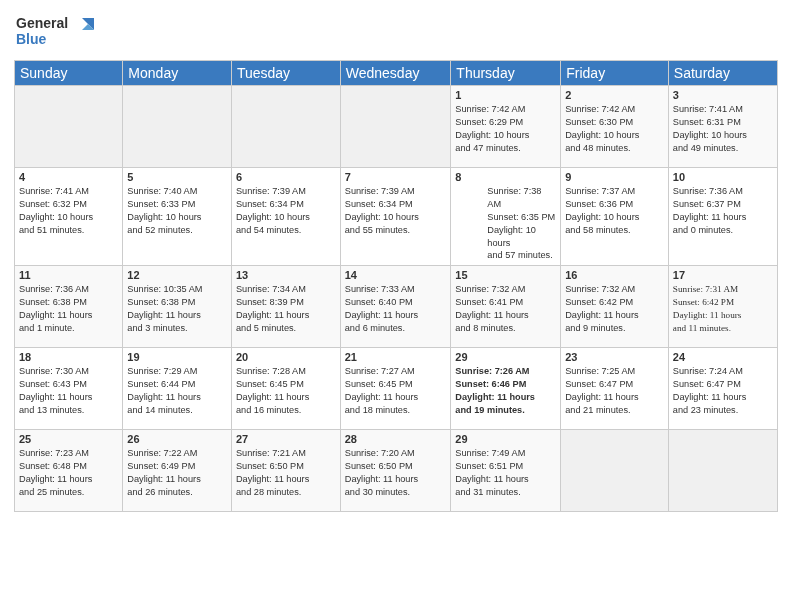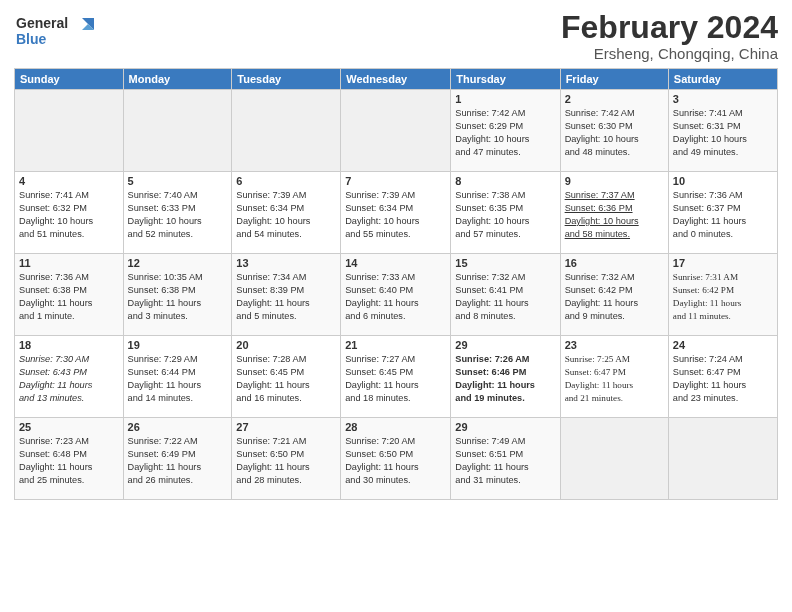--- a/index.html
+++ b/index.html
@@ -11,21 +11,20 @@
       overflow: hidden;
     }
     .page {
       width: 792px;
       height: 612px;
       padding: 10px 14px 10px 14px;
     }
     .header {
       display: flex;
       align-items: flex-start;
-      justify-content: space-between;
       margin-bottom: 6px;
     }
     .logo-area {
       display: flex;
       align-items: center;
     }
     .title-area {
       text-align: right;
     }
     .month-title {
@@ -41,22 +40,22 @@
     .calendar {
       width: 100%;
       border-collapse: collapse;
       font-size: 10px;
     }
     .calendar th {
       background-color: #3a7abf;
       color: #fff;
       text-align: left;
       padding: 4px 5px;
-      font-size: 11px;
-      font-weight: bold;
+      font-size: 14px;
+      font-weight: normal;
       border: 1px solid #ccc;
     }
     .calendar td {
       border: 1px solid #ccc;
       vertical-align: top;
       padding: 3px 4px;
       width: 113px;
       height: 82px;
       background: #fff;
     }
@@ -89,24 +88,20 @@
   <div class="header">
     <div class="logo-area">
       <div>
         <svg width="90" height="40" viewBox="0 0 90 40">
           <text x="2" y="18" font-family="Arial" font-weight="bold" font-size="14" fill="#333">General</text>
           <text x="2" y="34" font-family="Arial" font-weight="bold" font-size="14" fill="#3a7abf">Blue</text>
           <polygon points="68,8 80,8 80,20 74,14" fill="#3a7abf"></polygon>
           <polygon points="74,14 80,20 68,20" fill="#5b9fd4"></polygon>
         </svg>
       </div>
-    </div>
-    <div class="title-area">
-      <div class="month-title">February 2024</div>
-      <div class="location">Ersheng, Chongqing, China</div>
     </div>
   </div>
 
   <table class="calendar">
     <thead>
       <tr>
         <th>Sunday</th>
         <th>Monday</th>
         <th>Tuesday</th>
         <th>Wednesday</th>
@@ -167,28 +162,28 @@
           </td>
           <td>
             <span class="day-num">7</span>
             <div class="day-info" style="white-space: pre-line;">Sunrise: 7:39 AM
 Sunset: 6:34 PM
 Daylight: 10 hours
 and 55 minutes.</div>
           </td>
           <td>
             <span class="day-num">8</span>
-            <div class="day-info" style="white-space: pre-line;">Sunrise: 7:38 AM
+            <div class="day-info" style="white-space: pre-line; margin-left: 32px;">Sunrise: 7:38 AM
 Sunset: 6:35 PM
 Daylight: 10 hours
 and 57 minutes.</div>
           </td>
           <td>
             <span class="day-num">9</span>
-            <div class="day-info" style="white-space: pre-line; text-decoration: underline;">Sunrise: 7:37 AM
+            <div class="day-info" style="white-space: pre-line;">Sunrise: 7:37 AM
 Sunset: 6:36 PM
 Daylight: 10 hours
 and 58 minutes.</div>
           </td>
           <td>
             <span class="day-num">10</span>
             <div class="day-info" style="white-space: pre-line;">Sunrise: 7:36 AM
 Sunset: 6:37 PM
 Daylight: 11 hours
 and 0 minutes.</div>
@@ -241,21 +236,21 @@
             <span class="day-num">17</span>
             <div class="day-info" style="white-space: pre-line; font-family: Liberation Serif, serif;">Sunrise: 7:31 AM
 Sunset: 6:42 PM
 Daylight: 11 hours
 and 11 minutes.</div>
           </td>
         </tr>
         <tr>
           <td>
             <span class="day-num">18</span>
-            <div class="day-info" style="white-space: pre-line; font-style: italic;">Sunrise: 7:30 AM
+            <div class="day-info" style="white-space: pre-line;">Sunrise: 7:30 AM
 Sunset: 6:43 PM
 Daylight: 11 hours
 and 13 minutes.</div>
           </td>
           <td>
             <span class="day-num">19</span>
             <div class="day-info" style="white-space: pre-line;">Sunrise: 7:29 AM
 Sunset: 6:44 PM
 Daylight: 11 hours
 and 14 minutes.</div>
@@ -276,21 +271,21 @@
           </td>
           <td>
             <span class="day-num">29</span>
             <div class="day-info" style="white-space: pre-line; font-weight: bold;">Sunrise: 7:26 AM
 Sunset: 6:46 PM
 Daylight: 11 hours
 and 19 minutes.</div>
           </td>
           <td>
             <span class="day-num">23</span>
-            <div class="day-info" style="white-space: pre-line; font-family: Liberation Serif, serif;">Sunrise: 7:25 AM
+            <div class="day-info" style="white-space: pre-line;">Sunrise: 7:25 AM
 Sunset: 6:47 PM
 Daylight: 11 hours
 and 21 minutes.</div>
           </td>
           <td>
             <span class="day-num">24</span>
             <div class="day-info" style="white-space: pre-line;">Sunrise: 7:24 AM
 Sunset: 6:47 PM
 Daylight: 11 hours
 and 23 minutes.</div>

